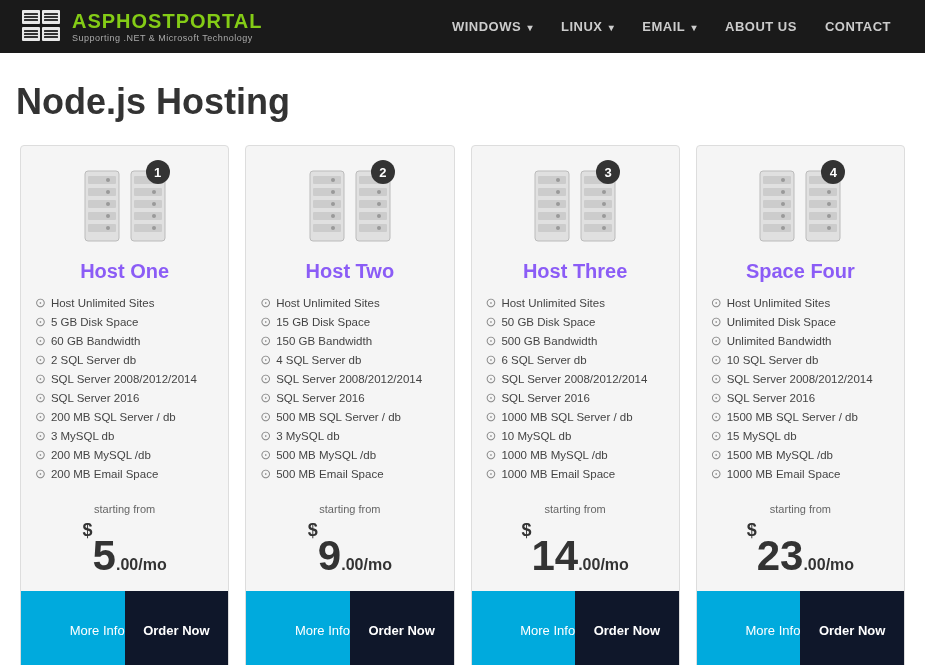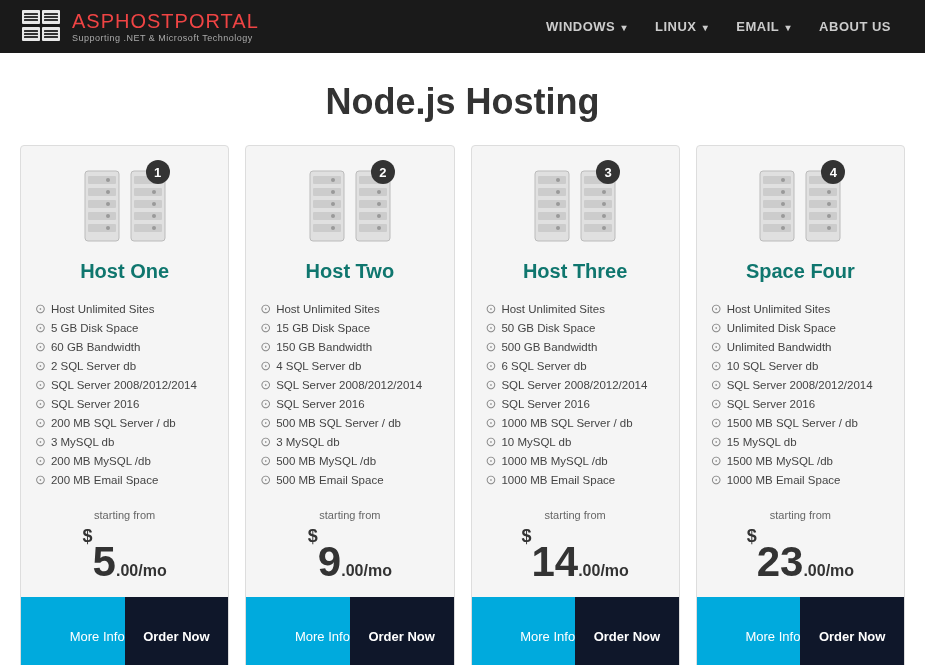--- a/index.html
+++ b/index.html
@@ -19,23 +19,23 @@
       margin-right: 30px;
       text-decoration: none;
     }
     .logo-icon {
       width: 42px;
       height: 38px;
       margin-right: 10px;
     }
     .logo-text-wrap { display: flex; flex-direction: column; }
     .logo-main {
-      color: #ef4444;
+      color: #84cc16;
       font-size: 20px;
-      font-weight: 400;
+      font-weight: 700;
       letter-spacing: 1px;
     }
     .logo-sub {
       color: #aaa;
       font-size: 9px;
       letter-spacing: 0.5px;
     }
     .nav-items {
       display: flex;
       align-items: center;
@@ -52,22 +52,21 @@
       padding: 0 14px;
       line-height: 53px;
       display: block;
       text-transform: uppercase;
       letter-spacing: 0.5px;
     }
     .nav-items li a .arrow { font-size: 10px; margin-left: 3px; }
 
     
     .page-title-section {
-      text-align: center;
-      padding: 28px 8px 22px;
+      padding: 28px 16px 22px;
     }
     .page-title-section h1 {
       font-size: 36px;
       font-weight: bold;
       color: #333;
     }
 
     
     .cards-container {
       display: flex;
@@ -115,22 +114,22 @@
       font-size: 13px;
       font-weight: bold;
       display: flex;
       align-items: center;
       justify-content: center;
     }
 
     .card-title {
       font-size: 20px;
       font-weight: bold;
-      color: #0f766e;
-      margin: 4px 0 16px;
+      color: #8b5cf6;
+      margin: 4px 0 10px;
     }
 
     .card-features {
       list-style: none;
       padding: 0 14px;
       width: 100%;
       margin-bottom: 10px;
     }
     .card-features li {
       font-size: 11.5px;
@@ -256,20 +255,25 @@
     <li>
       <a href="#">
         <span>EMAIL</span><span class="arrow"> ▾</span>
       </a>
     </li>
     <li>
       <a href="#">
         <span>ABOUT US</span>
       </a>
     </li>
+    <li>
+      <a href="#">
+        <span>CONTACT</span>
+      </a>
+    </li>
   </ul>
 </nav>
 
 <div class="page-title-section">
   <h1>Node.js Hosting</h1>
 </div>
 
 <div class="cards-container" id="cards-container">
 <div class="card">
       <div class="card-icon-area">

